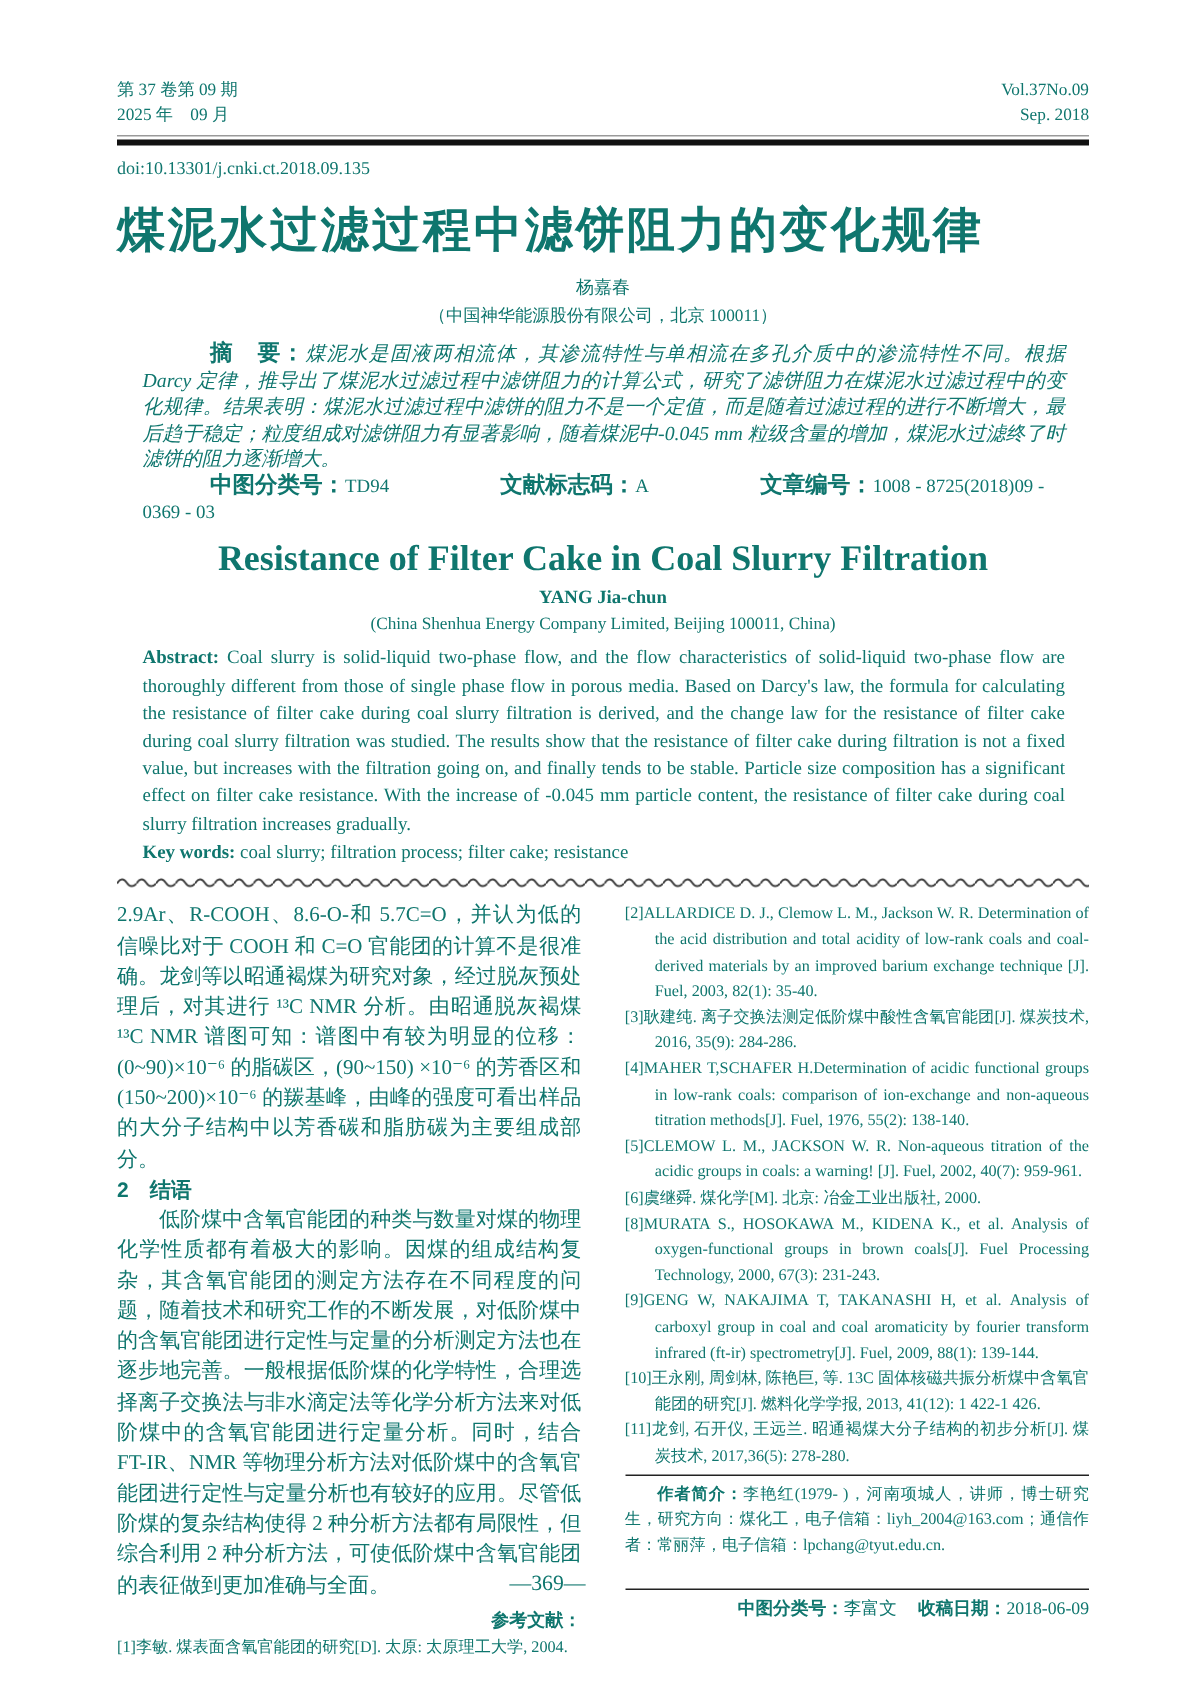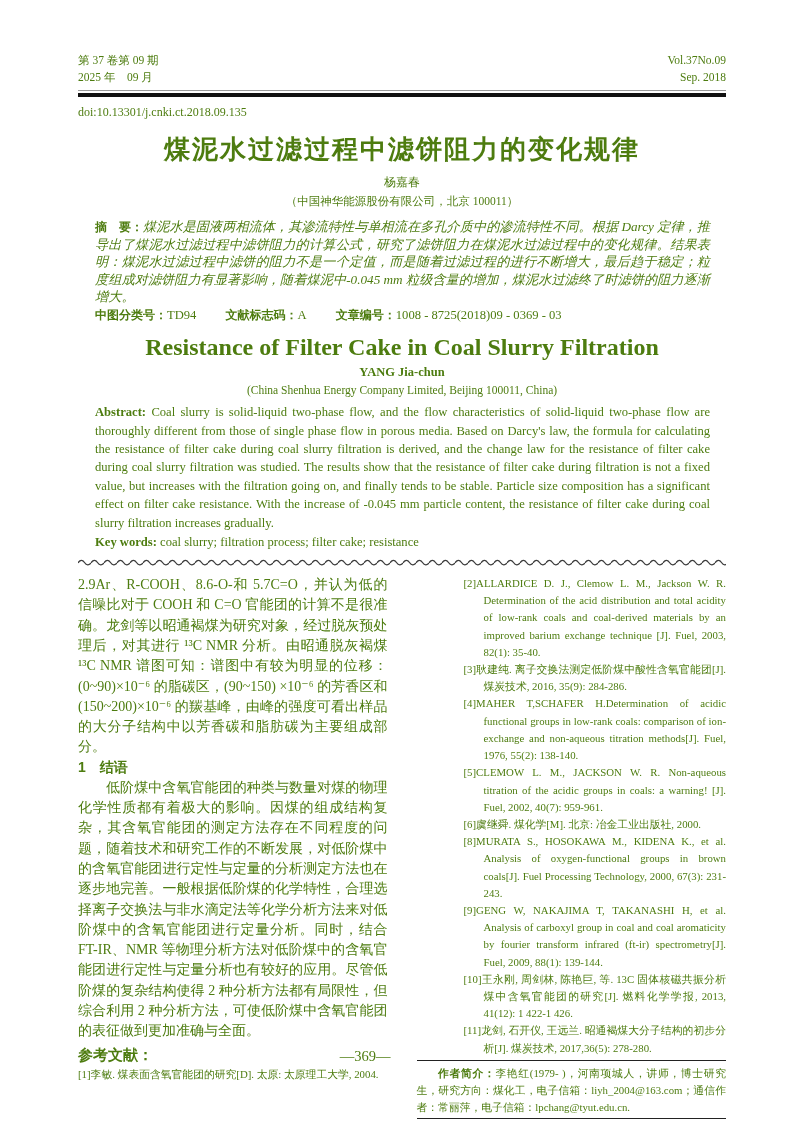--- a/index.html
+++ b/index.html
@@ -1,64 +1,64 @@
 <!DOCTYPE html>
 <html><head>
 <meta charset="utf-8">
 <style>
   html,body{margin:0;padding:0;background:#ffffff;}
   .page{position:relative;width:793px;height:1122px;background:#fff;overflow:hidden;
-        font-family:"Liberation Serif","DejaVu Serif",serif;color:#4d7c0f;}
+        font-family:"Liberation Serif","DejaVu Serif",serif;color:#0f766e;}
   .content{position:absolute;left:78px;top:52px;width:648px;}
 
   
   .header{display:flex;justify-content:space-between;align-items:flex-start;font-size:11.5px;line-height:17px;}
   .h-left{text-align:left;}
   .h-center{text-align:center;}
   .h-right{text-align:right;}
   .journal-cn{font-size:14px;letter-spacing:14px;margin-right:-14px;}
   .journal-en{font-size:13px;margin-top:1px;}
   .rule-thin{margin-top:4px;border-top:1.5px solid #9a9a9a;}
   .rule-thick{margin-top:2px;border-top:4.5px solid #111;}
 
   .doi{margin-top:8px;font-size:12px;}
 
-  .title-cn{margin:12px 0 0 0;text-align:center;font-size:26px;font-weight:600;letter-spacing:2px;}
+  .title-cn{margin:12px 0 0 0;text-align:left;font-size:32px;font-weight:600;letter-spacing:2px;}
   .author-cn{margin-top:7px;text-align:center;font-size:12px;}
   .affil-cn{margin-top:3px;text-align:center;font-size:11.5px;}
 
   .abs-block{margin:9px 16px 0 17px;font-size:13.2px;line-height:17.2px;text-align:justify;}
-  .abs-label{font-weight:bold;font-style:normal;font-family:Liberation Sans, sans-serif;font-size:12px;}
+  .abs-label{font-weight:bold;font-style:normal;font-family:Liberation Mono, monospace;font-size:15px;margin-left:45px;}
   .abs-text{font-style:italic;}
   .kw-line{margin:1px 16px 0 17px;font-size:13.2px;line-height:17.2px;}
   .clc-line{margin:2px 16px 0 17px;font-size:12.6px;line-height:17.2px;}
   .clc-line .grp{margin-right:26px;}
 
   .title-en{margin:10px 0 0 0;text-align:center;font-size:24px;font-weight:bold;}
   .author-en{margin-top:4px;text-align:center;font-size:12.5px;font-weight:bold;}
   .affil-en{margin-top:4px;text-align:center;font-size:11.5px;}
   .abs-en{margin:7px 16px 0 17px;font-size:12.6px;line-height:18.4px;text-align:justify;}
   .kw-en{margin:1px 16px 0 17px;font-size:12.6px;line-height:18px;}
   .b{font-weight:bold;}
 
   .wavy{display:block;margin-top:7px;}
 
   
   .columns{display:flex;gap:29px;margin-top:8px;}
   .col{width:317px;}
   .body-cn{font-size:14px;line-height:20.3px;text-align:justify;margin:0;}
   .indent2{text-indent:2em;}
   .sec-head{font-size:14px;font-weight:bold;margin:1px 0;font-family:"Liberation Sans","DejaVu Sans",sans-serif;}
-  .refs-head{font-size:15px;font-weight:bold;margin-top:4px;font-family:Liberation Mono, monospace;}
-  .ref{font-size:10.8px;line-height:17.2px;text-align:justify;padding-left:20px;text-indent:-20px;margin-left:47px;}
+  .refs-head{font-size:12px;font-weight:bold;margin-top:4px;font-family:Liberation Mono, monospace;text-align:right;}
+  .ref{font-size:10.8px;line-height:17.2px;text-align:justify;padding-left:20px;text-indent:-20px;}
   .ref-first{font-size:10.8px;line-height:15px;margin-top:2px;}
 
   .footnote{margin-top:3px;border-top:1.2px solid #222;padding-top:4px;}
   .bio{font-size:10.8px;line-height:17px;text-align:justify;text-indent:2em;margin:0;
-       border-bottom:1.2px solid #222;padding-bottom:2px;}
+       border-bottom:1.2px solid #222;padding-bottom:20px;}
   .editor-line{margin-top:5px;text-align:right;font-size:11.8px;}
   .editor-line .gap{display:inline-block;width:14px;}
 
   .page-num{position:absolute;left:0;width:730px;top:1048px;text-align:center;font-size:14.5px;}
 </style>
 </head>
 <body>
 
 <div class="page">
   <div class="content">
@@ -105,21 +105,21 @@
           <path d="M0 5 C2 1.5, 4.5 1.5, 6.5 4.5 C8.5 7.5, 11 7.5, 13 5" fill="none" stroke="#3c3c3c" stroke-width="1.3"></path>
         </pattern>
       </defs>
       <rect width="648" height="9" fill="url(#wv)"></rect>
     </svg>
 
     <div class="columns">
 
       <div class="col">
         <p class="body-cn">2.9Ar、R-COOH、8.6-O-和 5.7C=O，并认为低的信噪比对于 COOH 和 C=O 官能团的计算不是很准确。龙剑等以昭通褐煤为研究对象，经过脱灰预处理后，对其进行 ¹³C NMR 分析。由昭通脱灰褐煤 ¹³C NMR 谱图可知：谱图中有较为明显的位移：(0~90)×10⁻⁶ 的脂碳区，(90~150) ×10⁻⁶ 的芳香区和(150~200)×10⁻⁶ 的羰基峰，由峰的强度可看出样品的大分子结构中以芳香碳和脂肪碳为主要组成部分。</p>
-        <div class="sec-head">1　结语</div>
+        <div class="sec-head">2　结语</div>
         <p class="body-cn indent2">低阶煤中含氧官能团的种类与数量对煤的物理化学性质都有着极大的影响。因煤的组成结构复杂，其含氧官能团的测定方法存在不同程度的问题，随着技术和研究工作的不断发展，对低阶煤中的含氧官能团进行定性与定量的分析测定方法也在逐步地完善。一般根据低阶煤的化学特性，合理选择离子交换法与非水滴定法等化学分析方法来对低阶煤中的含氧官能团进行定量分析。同时，结合 FT-IR、NMR 等物理分析方法对低阶煤中的含氧官能团进行定性与定量分析也有较好的应用。尽管低阶煤的复杂结构使得 2 种分析方法都有局限性，但综合利用 2 种分析方法，可使低阶煤中含氧官能团的表征做到更加准确与全面。</p>
         <div class="refs-head">参考文献：</div>
         <div class="ref-first">[1]李敏. 煤表面含氧官能团的研究[D]. 太原: 太原理工大学, 2004.</div>
       </div>
 
       <div class="col">
         <div class="ref">[2]ALLARDICE D. J., Clemow L. M., Jackson W. R. Determination of the acid distribution and total acidity of low-rank coals and coal-derived materials by an improved barium exchange technique [J]. Fuel, 2003, 82(1): 35-40.</div>
         <div class="ref">[3]耿建纯. 离子交换法测定低阶煤中酸性含氧官能团[J]. 煤炭技术, 2016, 35(9): 284-286.</div>
         <div class="ref">[4]MAHER T,SCHAFER H.Determination of acidic functional groups in low-rank coals: comparison of ion-exchange and non-aqueous titration methods[J]. Fuel, 1976, 55(2): 138-140.</div>
         <div class="ref">[5]CLEMOW L. M., JACKSON W. R. Non-aqueous titration of the acidic groups in coals: a warning! [J]. Fuel, 2002, 40(7): 959-961.</div>

